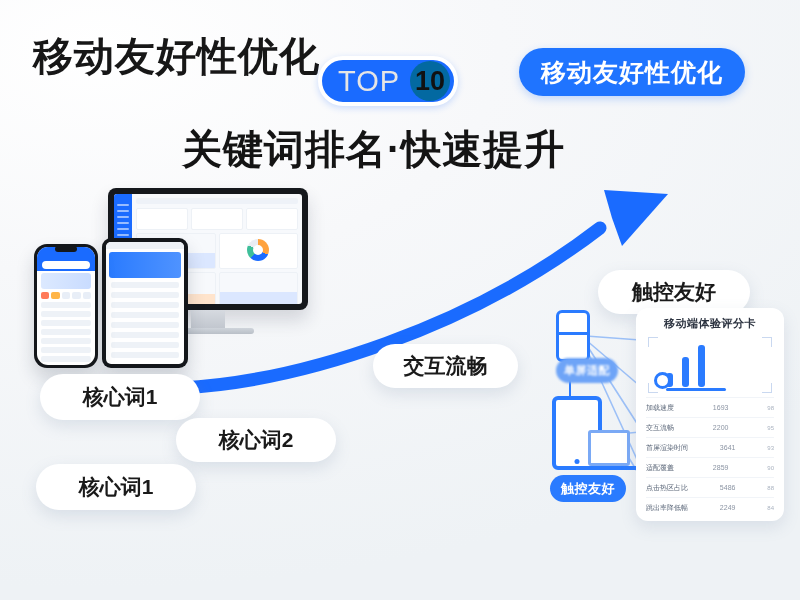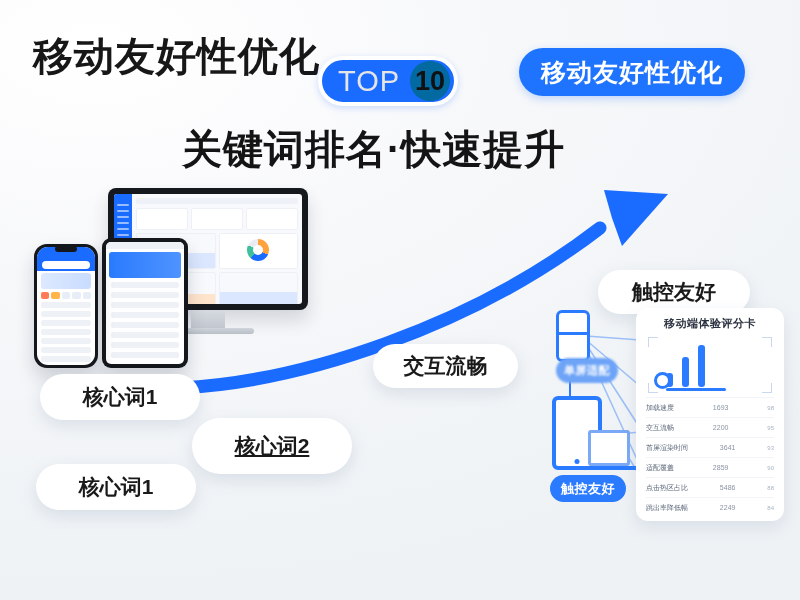--- a/index.html
+++ b/index.html
@@ -130,21 +130,21 @@
 
   
   .pill{
     position:absolute;background:#fff;border-radius:30px;
     display:flex;align-items:center;justify-content:center;
     font-size:21px;font-weight:bold;color:#1a1a1a;
     box-shadow:0 6px 16px rgba(105,125,160,.18);
     white-space:nowrap;
   }
   #pill-kw1a{left:40px;top:374px;width:160px;height:46px;}
-  #pill-kw2 {left:192px;top:418px;width:160px;height:56px;text-decoration:underline;}
+  #pill-kw2 {left:176px;top:418px;width:160px;height:44px;}
   #pill-kw1b{left:36px;top:464px;width:160px;height:46px;}
   #pill-layout{left:373px;top:344px;width:145px;height:44px;}
   #pill-touch{left:598px;top:270px;width:152px;height:44px;}
 
   
   .cluster{position:absolute;left:540px;top:300px;width:250px;height:225px;}
   .scorecard{
     position:absolute;left:96px;top:8px;width:148px;height:213px;
     background:#fff;border-radius:12px;
     box-shadow:0 6px 16px rgba(105,125,160,.16);

